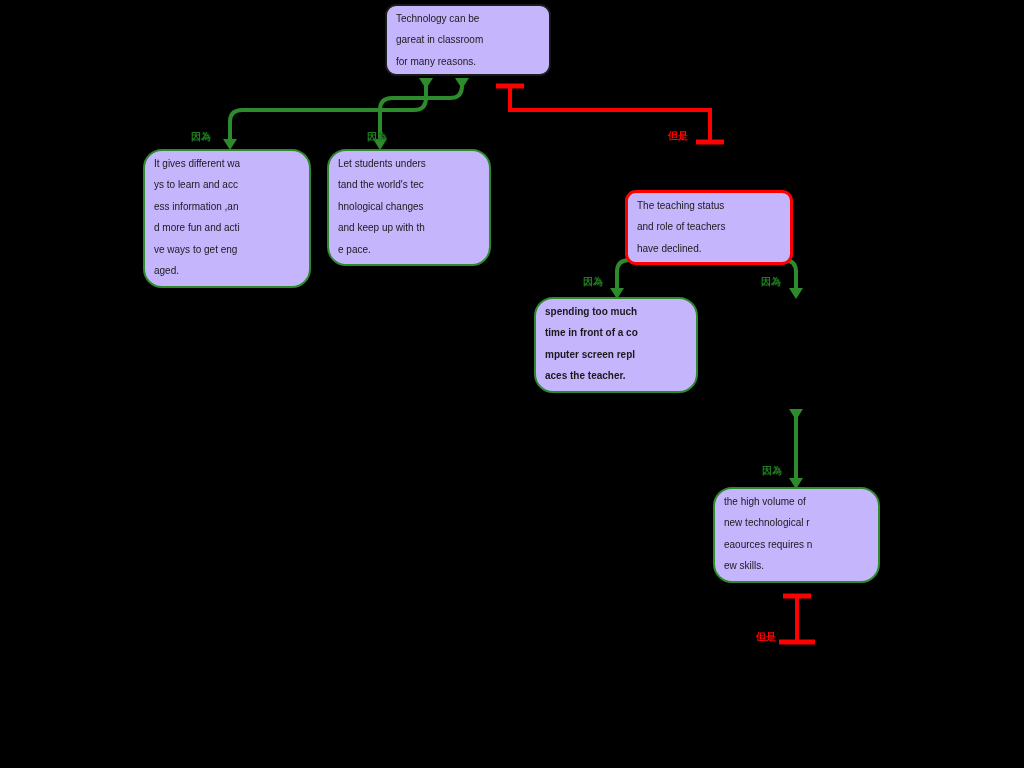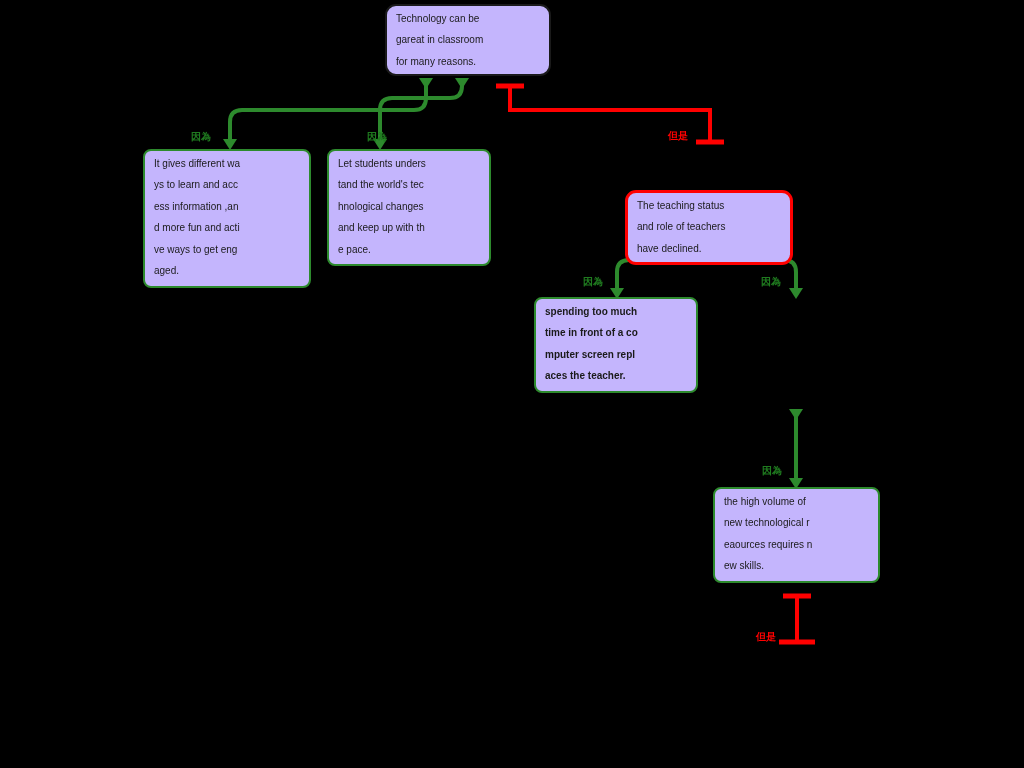--- a/index.html
+++ b/index.html
@@ -35,21 +35,21 @@
     background: #c4b5fd;
     color: #1a1a1a;
     font-size: 10px;
     line-height: 21.4px;
     padding: 2px 9px 6px 9px;
     white-space: pre-line;
     overflow: hidden;
   }
   .node.support {
     border: 2px solid #2d8a2d;
-    border-radius: 8px;
+    border-radius: 19px;
   }
   .node.root {
     border: 2px solid #1a1a1a;
     border-radius: 11px;
   }
   .node.objection {
     border: 3px solid #ff0000;
     border-radius: 11px;
     margin-top: 40px;
   }

